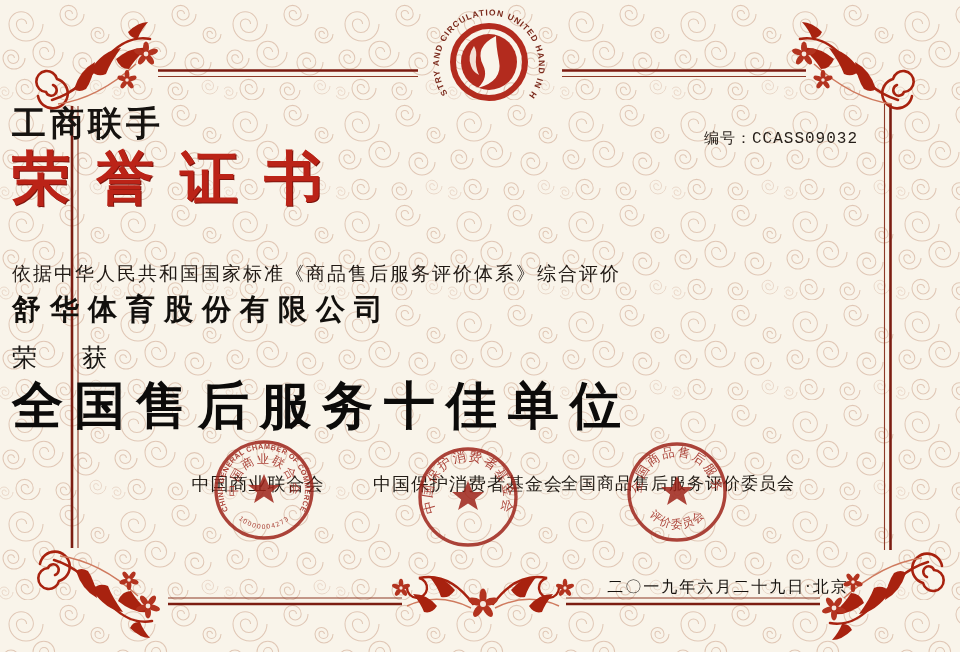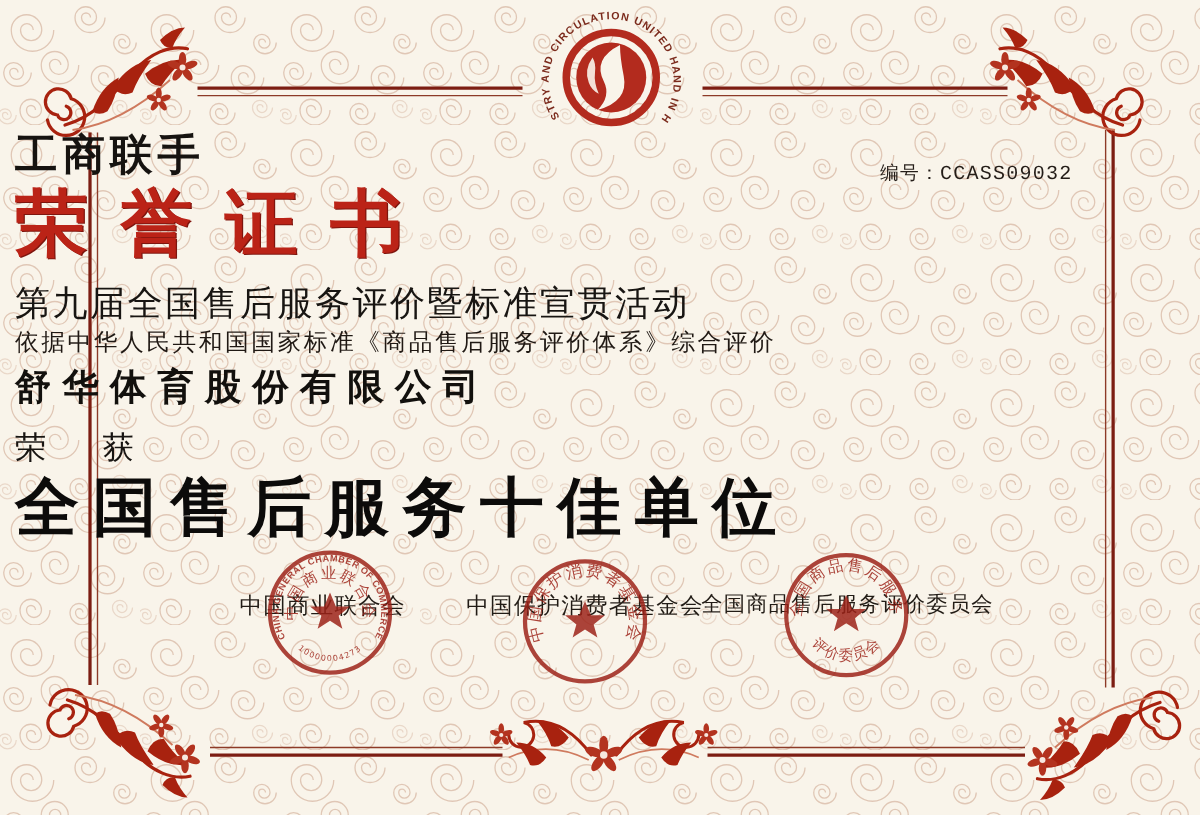--- a/index.html
+++ b/index.html
@@ -171,21 +171,20 @@
   </svg>
 
   <div class="abs ctr brand-name">工商联手</div>
 
   <div class="abs serial">
     <span>编号：</span><span class="code">CCASS09032</span>
   </div>
 
   <div class="abs ctr cert-title">荣誉证书</div>
 
-  <div class="abs ctr event-line">第九届全国售后服务评价暨标准宣贯活动</div>
 
   <div class="abs ctr basis-line">依据中华人民共和国国家标准《商品售后服务评价体系》综合评价</div>
 
   <div class="abs ctr company">舒华体育股份有限公司</div>
 
   <div class="abs ctr receives">荣　获</div>
 
   <div class="abs ctr award">全国售后服务十佳单位</div>
 
   <div class="abs org org1">中国商业联合会</div>
@@ -231,14 +230,15 @@
     <text font-size="12.5" letter-spacing="2" fill="#9d2218">
       <textPath href="#s3top" startOffset="50%" text-anchor="middle">全国商品售后服务</textPath>
     </text>
     <text font-size="11.5" letter-spacing="1" fill="#9d2218">
       <textPath href="#s3bot" startOffset="50%" text-anchor="middle">评价委员会</textPath>
     </text>
     <polygon fill="#9d2218" points="0,-16 4.7,-4.9 16,-4.9 6.9,2.5 9.9,13 0,6.5 -9.9,13 -6.9,2.5 -16,-4.9 -4.7,-4.9"></polygon>
   </svg>
 
 
+  <div class="abs dateplace">二〇一九年六月二十九日·北京</div>
 
 </div>
 
 </body></html>

